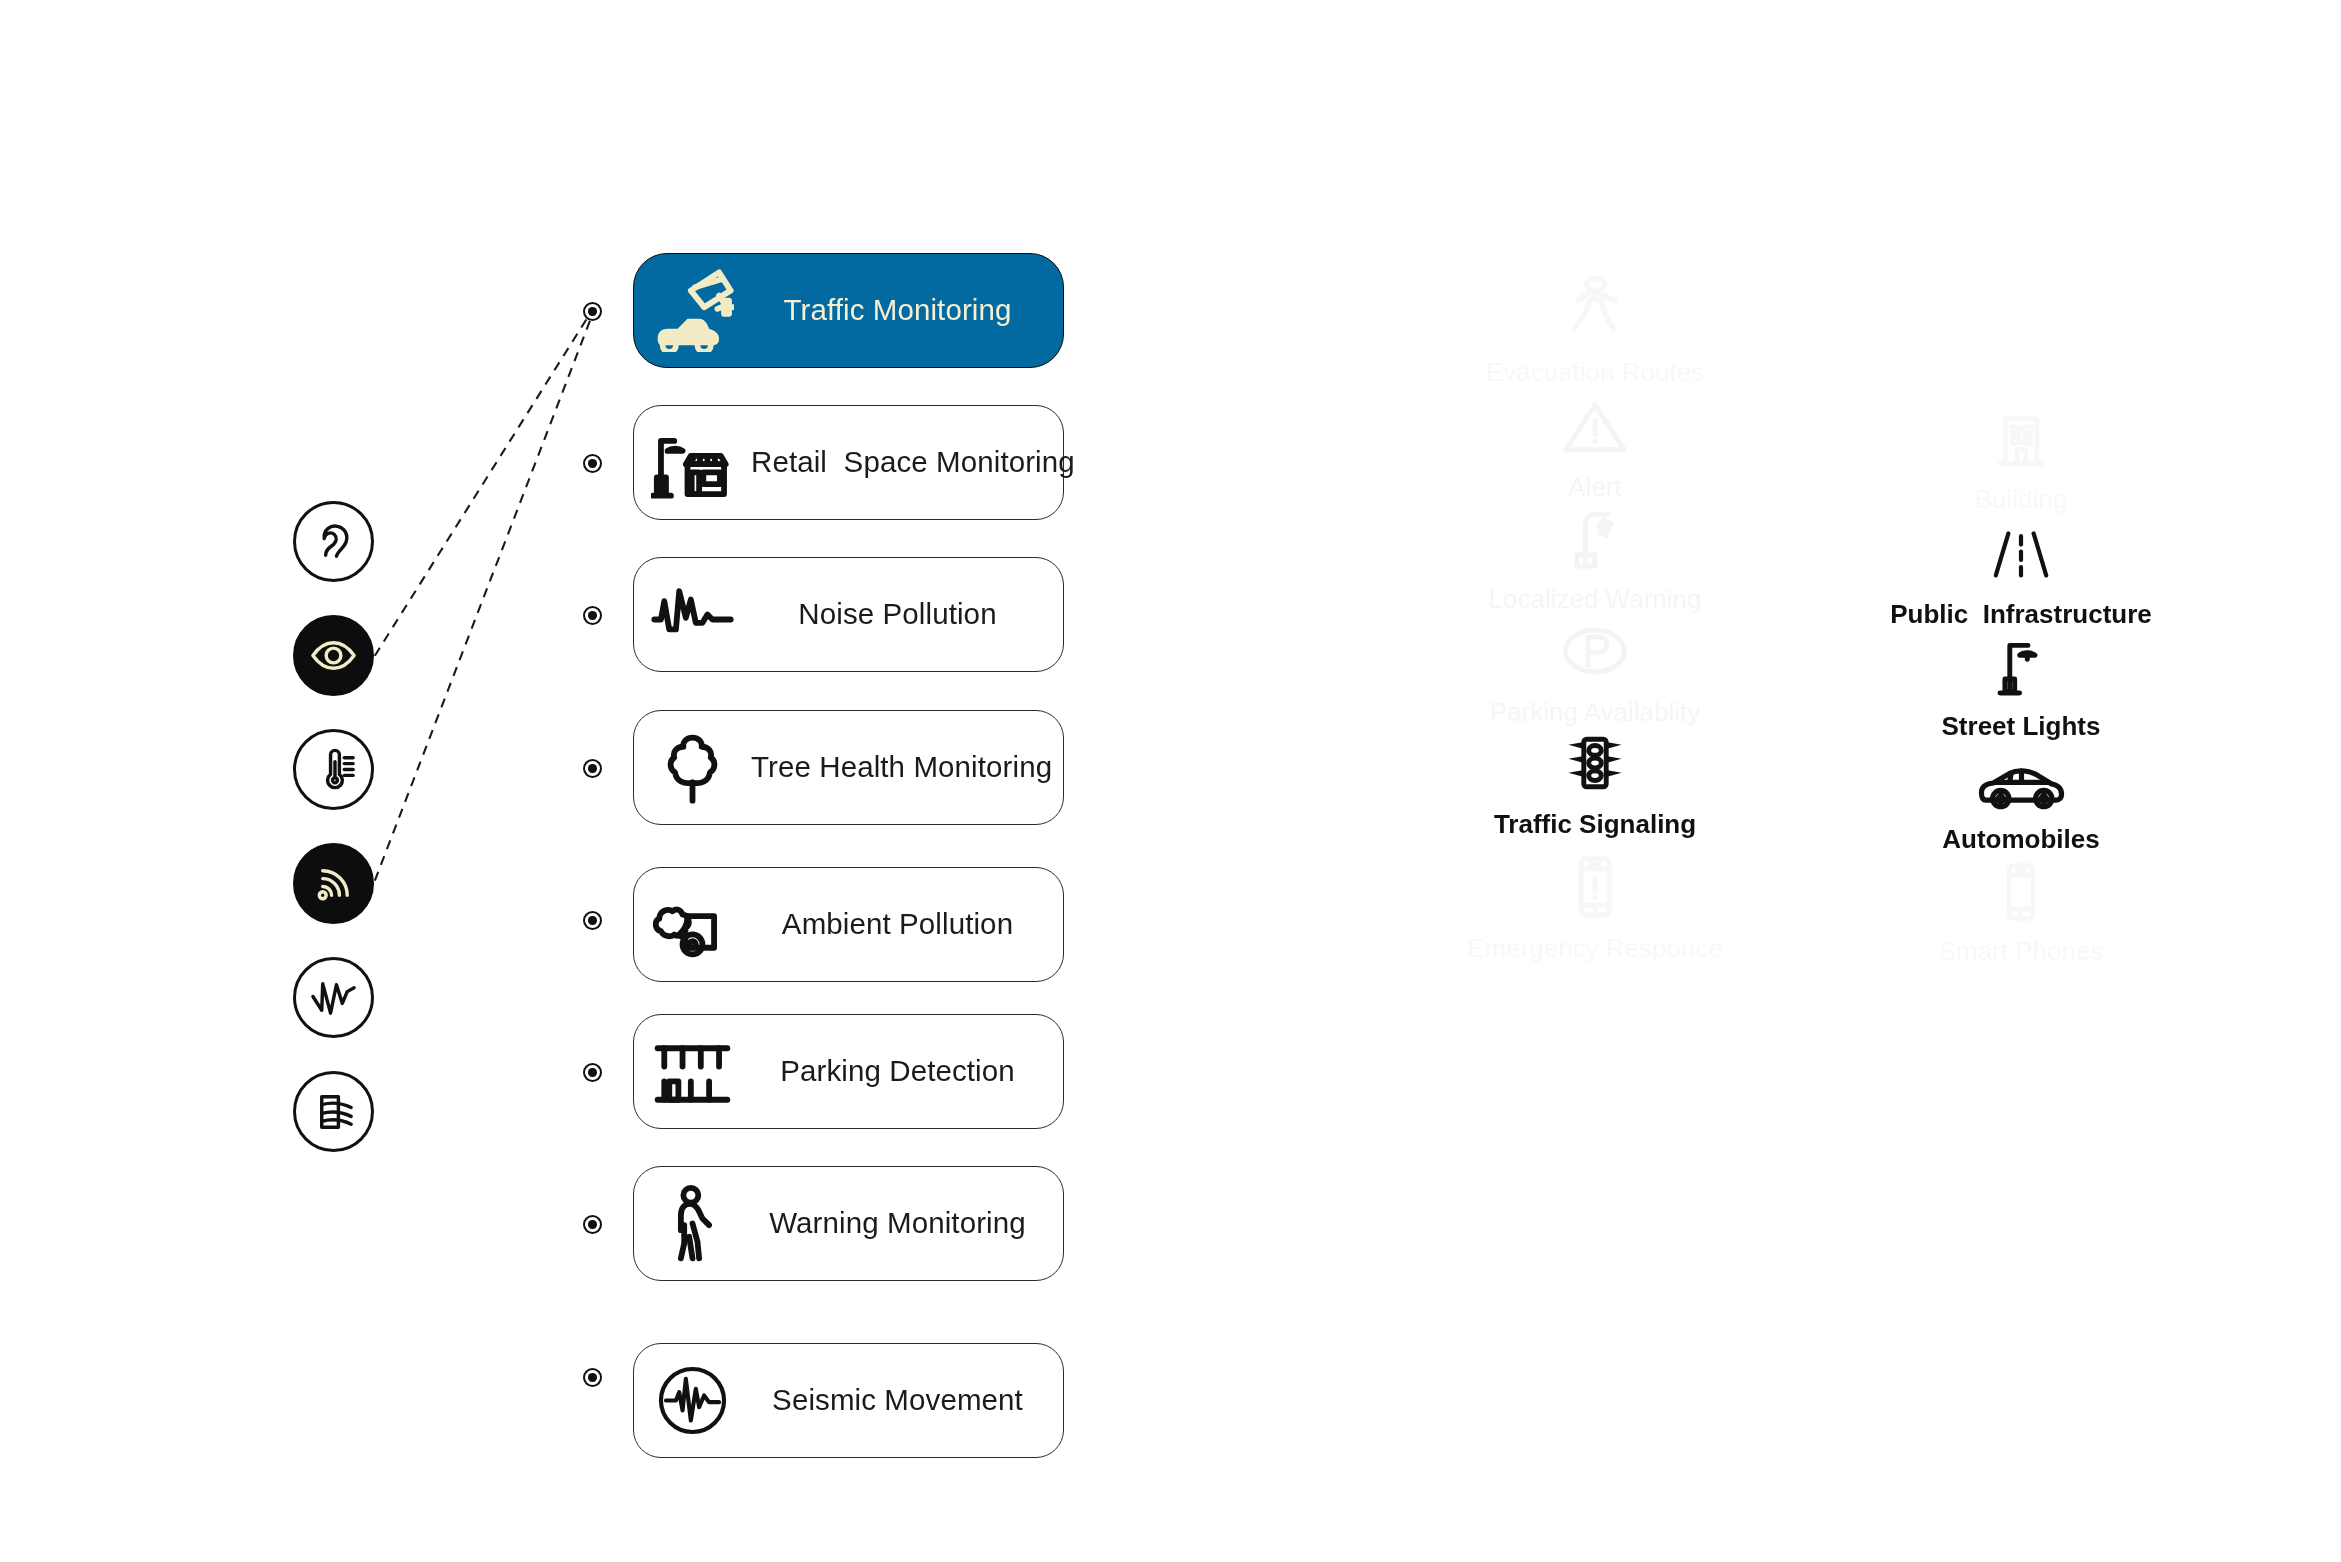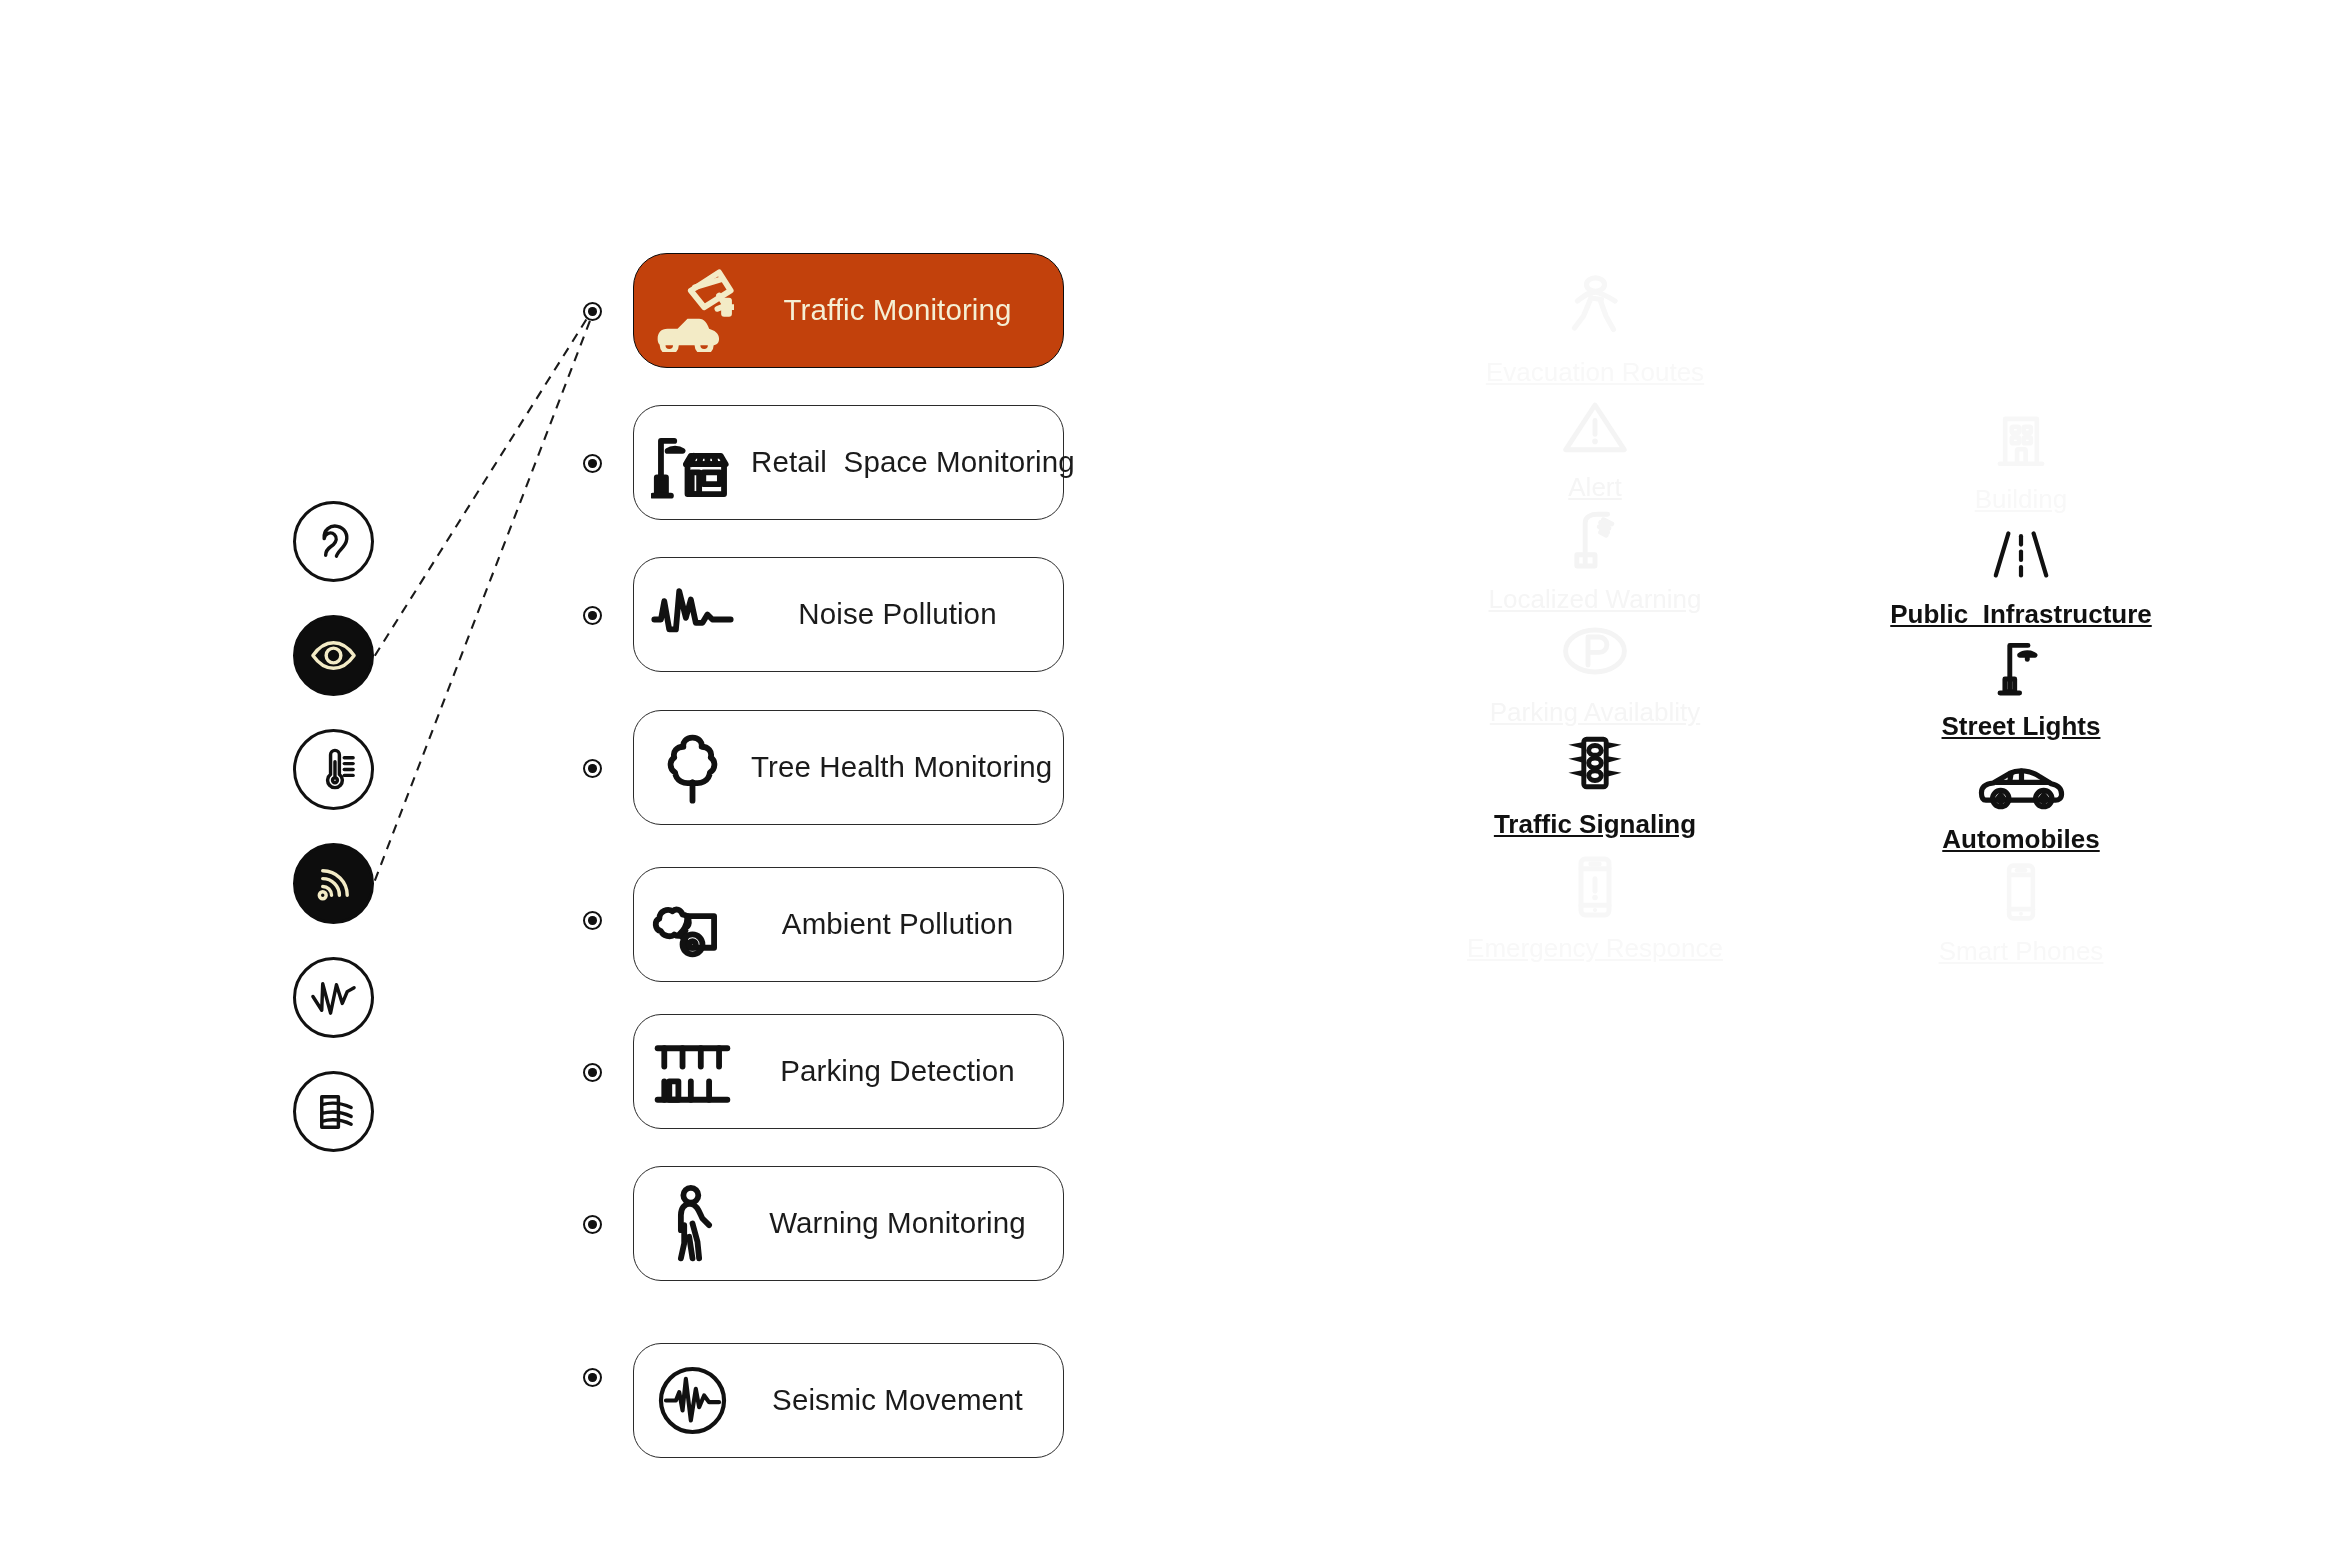--- a/index.html
+++ b/index.html
@@ -37,21 +37,21 @@
   .bullet i{display:block;width:8.4px;height:8.4px;border-radius:50%;background:#111;}
 
   
   #card-col{position:absolute;left:633px;top:253px;}
   .card{
     position:absolute;left:0;width:431px;height:115px;
     box-sizing:border-box;border:1.4px solid #2b2b2b;border-radius:28px;
     background:#ffffff;display:flex;align-items:center;
   }
   .card.active{
-    background:#c2410c;border-color:#0c0c0c;border-radius:34px;
+    background:#0369a1;border-color:#0c0c0c;border-radius:34px;
   }
   .card .cico{
     width:117px;flex:0 0 117px;height:100%;
     display:flex;align-items:center;justify-content:center;
   }
   .card .cico svg{width:83px;height:83px;display:block;}
   .card .cico .ln{fill:none;stroke:#111;stroke-width:7;stroke-linecap:round;stroke-linejoin:round;}
   .card .cico .fl{fill:#111;stroke:none;}
   .card.active .cico .ln{stroke:#F3EBC6;}
   .card.active .cico .fl{fill:#F3EBC6;}
@@ -67,21 +67,21 @@
   .ocell{
     position:absolute;width:328px;
     display:flex;flex-direction:column;align-items:center;
   }
   .ocell .oico{height:84px;display:flex;align-items:flex-end;justify-content:center;}
   .ocell .oico svg{display:block;}
   .ocell .oico .ln{fill:none;stroke:#111;stroke-width:7;stroke-linecap:round;stroke-linejoin:round;}
   .ocell .oico .fl{fill:#111;stroke:none;}
   .ocell .olabel{
     margin-top:12px;font-size:26px;line-height:1.1;color:#1b1b1b;
-    white-space:pre;text-align:right;text-decoration:underline;
+    white-space:pre;text-align:right;
   }
   
   .ocell.faded .oico .ln{stroke:#F4F4F4;}
   .ocell.faded .oico .fl{fill:#F4F4F4;}
   .ocell.faded .olabel{color:#F5F5F5;}
   .ocell.ghost .oico .ln{stroke:#F7F7F7;}
   .ocell.ghost .oico .fl{fill:#F7F7F7;}
   .ocell.ghost .olabel{color:#F8F8F8;}
   .ocell.strong .olabel{font-weight:bold;color:#111;}
 </style>

